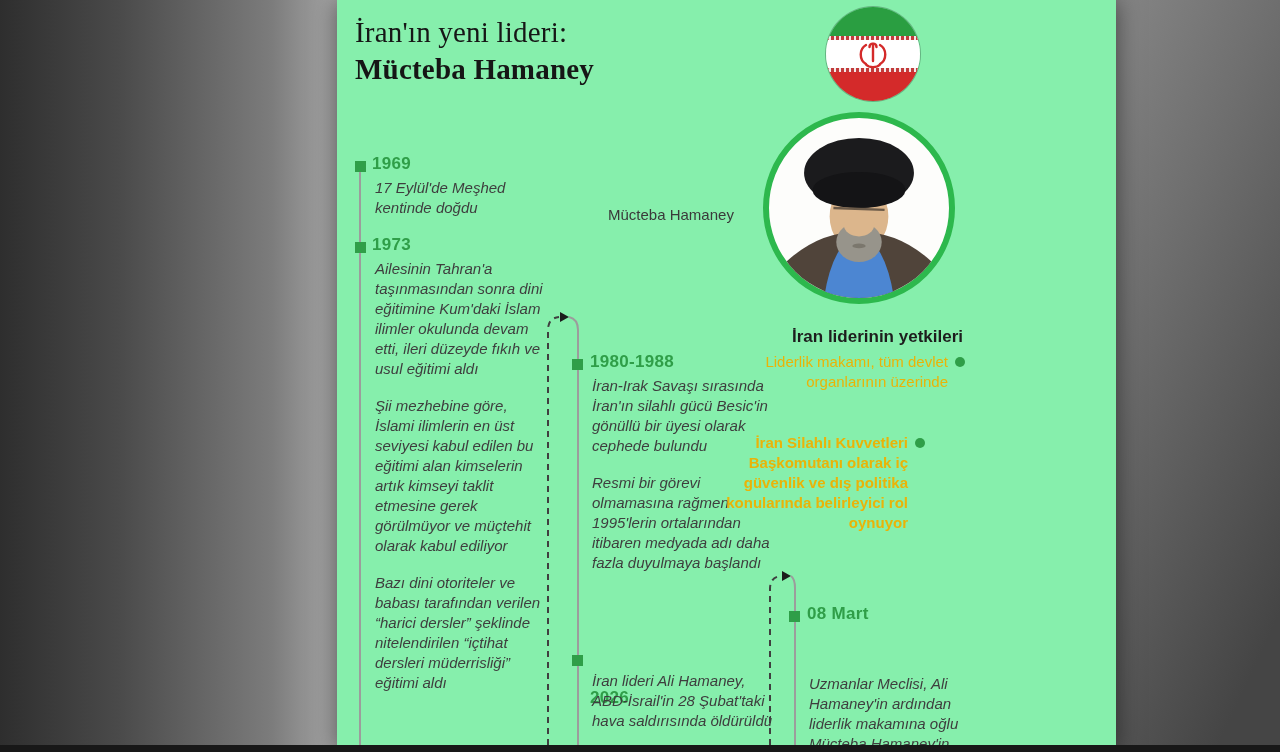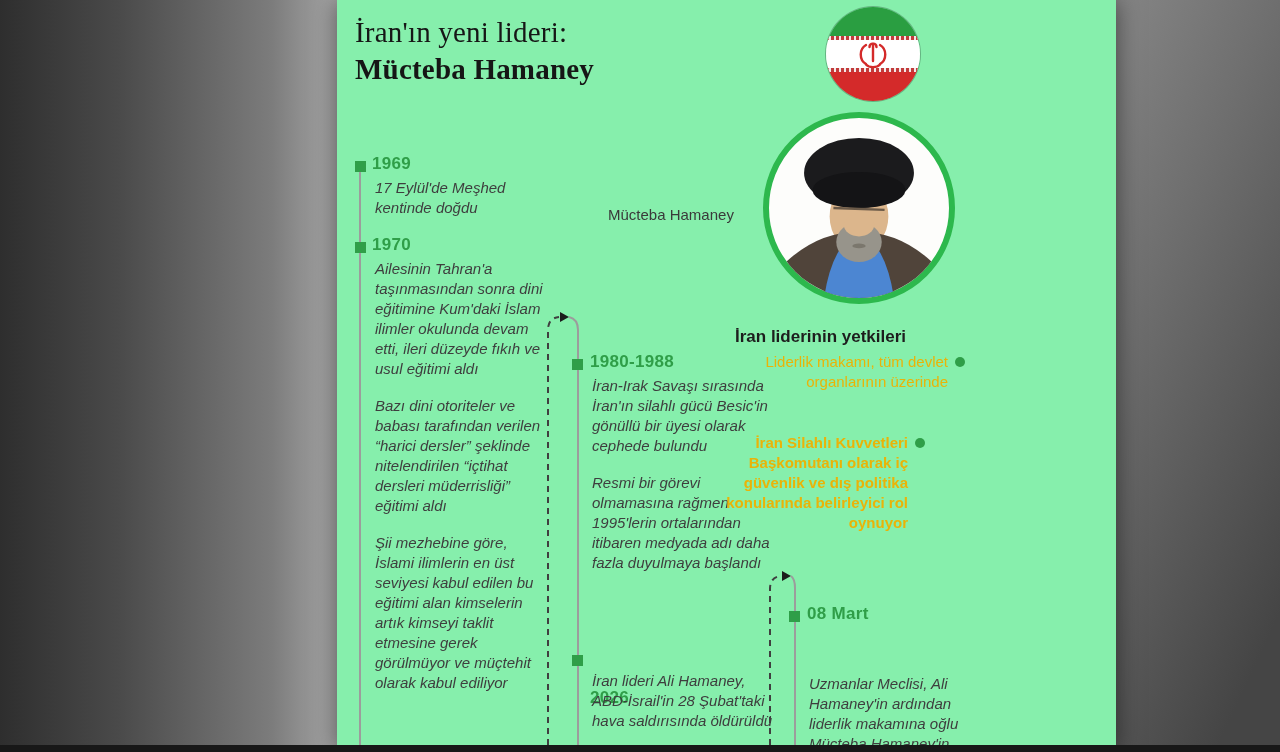--- a/index.html
+++ b/index.html
@@ -57,21 +57,21 @@
   }
   .tl-marker{
     position:absolute;width:11px;height:11px;background:#2f9e48;z-index:5;
   }
   .tl-text{
     position:absolute;color:#3e3e3e;font-size:15px;line-height:20px;font-style:italic;
   }
   .tl-text p{margin:0 0 17px 0;}
   .tl-text p:last-child{margin-bottom:0;}
   .powers-heading{
-    position:absolute;left:735px;top:327px;width:228px;text-align:left;
+    position:absolute;left:735px;top:327px;width:228px;text-align:right;
     color:#1d1d1d;font-weight:700;font-size:17px;
   }
   .power-item{
     position:absolute;width:196px;text-align:right;
     color:#eab308;font-size:15px;line-height:20px;
   }
   .power-item .dot{
     position:absolute;right:-17px;top:5px;width:10px;height:10px;border-radius:50%;
     background:#2f9e48;
   }
@@ -139,25 +139,25 @@
   <path d="M791,576 Q795,579 795,588 L795,745" stroke="#9c9c9c" stroke-width="2" fill="none"></path>
 </svg>
 
 <div class="tl-marker" style="left:355px;top:161px;"></div>
 <div class="tl-date" style="left:372px;top:154px;">1969</div>
 <div class="tl-text" style="left:375px;top:178px;width:152px;">
   <p>17 Eylül'de Meşhed kentinde doğdu</p>
 </div>
 
 <div class="tl-marker" style="left:355px;top:242px;"></div>
-<div class="tl-date" style="left:372px;top:235px;">1970</div>
+<div class="tl-date" style="left:372px;top:235px;">1973</div>
 <div class="tl-text" style="left:375px;top:259px;width:168px;">
   <p>Ailesinin Tahran'a taşınmasından sonra dini eğitimine Kum'daki İslam ilimler okulunda devam etti, ileri düzeyde fıkıh ve usul eğitimi aldı</p>
+  <p>Şii mezhebine göre, İslami ilimlerin en üst seviyesi kabul edilen bu eğitimi alan kimselerin artık kimseyi taklit etmesine gerek görülmüyor ve müçtehit olarak kabul ediliyor</p>
   <p>Bazı dini otoriteler ve babası tarafından verilen “harici dersler” şeklinde nitelendirilen “içtihat dersleri müderrisliği” eğitimi aldı</p>
-  <p>Şii mezhebine göre, İslami ilimlerin en üst seviyesi kabul edilen bu eğitimi alan kimselerin artık kimseyi taklit etmesine gerek görülmüyor ve müçtehit olarak kabul ediliyor</p>
 </div>
 
 <div class="tl-marker" style="left:572px;top:359px;"></div>
 <div class="tl-date" style="left:590px;top:352px;">1980-1988</div>
 <div class="tl-text" style="left:592px;top:376px;width:180px;">
   <p>İran-Irak Savaşı sırasında İran'ın silahlı gücü Besic'in gönüllü bir üyesi olarak cephede bulundu</p>
   <p>Resmi bir görevi olmamasına rağmen 1995'lerin ortalarından itibaren medyada adı daha fazla duyulmaya başlandı</p>
 </div>
 
 <div class="tl-marker" style="left:572px;top:655px;"></div>

